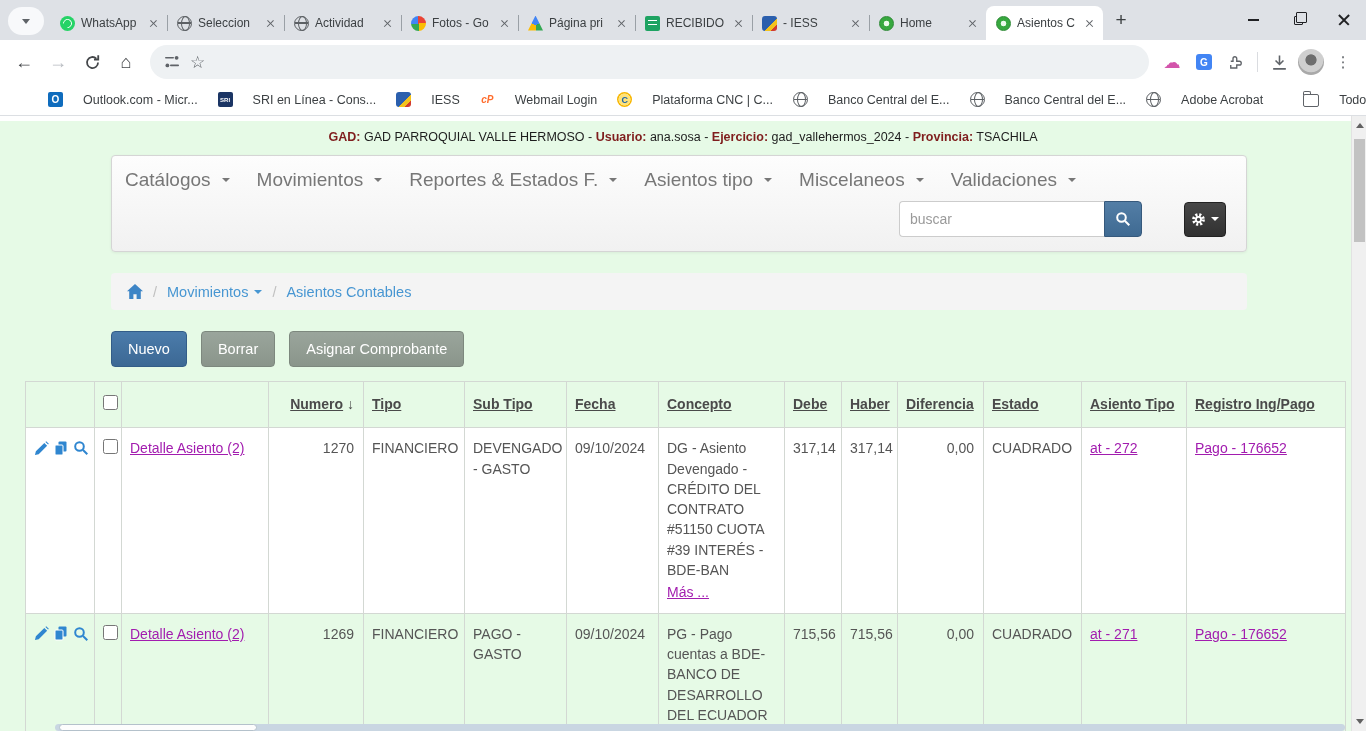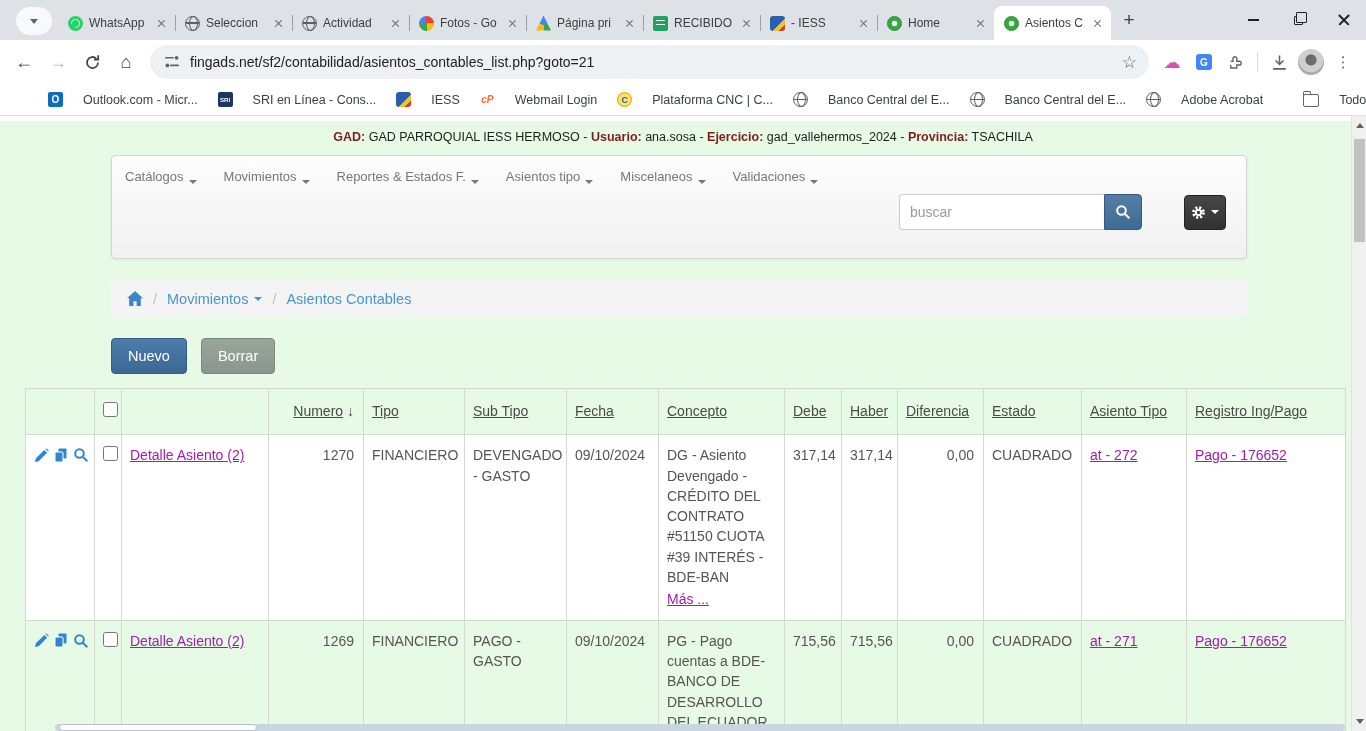--- a/index.html
+++ b/index.html
@@ -1,19 +1,19 @@
 <!DOCTYPE html>
 <html><head>
 <meta charset="utf-8">
 <style>
   *{box-sizing:border-box;margin:0;padding:0}
   html,body{width:1366px;height:731px;overflow:hidden;background:#fff;
     font-family:"Liberation Sans",sans-serif}
   
-  .tabstrip{height:40px;background:#dee1e6;display:flex;align-items:flex-end;padding-left:16px}
+  .tabstrip{height:40px;background:#dee1e6;display:flex;align-items:flex-end;padding-left:8px}
   .tabsearch{width:36px;height:28px;margin:0 6px 5px 0;border-radius:14px;background:#f8f9fb;
     display:flex;align-items:center;justify-content:center}
   .car-dn{width:0;height:0;border-left:4px solid transparent;border-right:4px solid transparent;border-top:5px solid #5f6368}
   .tab{width:117px;height:34px;display:flex;align-items:center;gap:6px;padding:0 6px 0 10px;
     font-size:12px;color:#3c4043;position:relative;flex:0 0 auto}
   .tab:not(.active)+.tab:not(.active)::before{content:"";position:absolute;left:0;top:9px;height:16px;width:1px;background:#9aa0a6}
   .tab .tlabel{flex:1;white-space:nowrap;overflow:hidden}
   .tab.active{background:#fff;border-radius:8px 8px 0 0}
   .xicon{position:relative;width:15px;height:15px;border-radius:50%;flex:0 0 auto}
   .xicon::before,.xicon::after{content:"";position:absolute;left:3px;right:3px;top:7px;height:1.4px;background:#5f6368}
@@ -73,26 +73,26 @@
   .folder::before{content:"";position:absolute;top:-4px;left:-1px;width:6px;height:3px;border:1.4px solid #5f6368;border-bottom:none;border-radius:2px 2px 0 0}
   
   .page{position:relative;height:615px;background:#e6fae6;border-top:5px solid #fff;overflow:hidden}
   .gadbar{padding-top:9px;text-align:center;font-size:12.5px;color:#1d1d1d}
   .gadbar b{color:#7f1d1d}
   .container{width:1136px;margin:0 auto;position:relative;left:-4px}
   .navbar{margin-top:11px;background:linear-gradient(#fdfdfd,#f1f1f1);border:1px solid #d5d5d5;border-radius:4px;box-shadow:0 1px 3px rgba(0,0,0,.06)}
   .nav-top{display:flex;align-items:center;padding:13px 0 6px 13px}
   .brand{font-size:18px;color:#777;margin-right:28px;white-space:nowrap}
   .menus{display:flex;gap:27px}
-  .menu{font-size:13px;color:#777;display:flex;align-items:flex-end;gap:5px;white-space:nowrap}
+  .menu{font-size:19px;color:#777;display:flex;align-items:center;gap:11px;white-space:nowrap}
   .car{width:0;height:0;border-left:4px solid transparent;border-right:4px solid transparent;border-top:4px solid #777}
   .car.white{border-top-color:#fff}
   .car.blue{border-top-color:#4796d2}
   .car.dark{border-top-color:#444}
-  .nav-bottom{display:flex;justify-content:flex-end;align-items:center;padding:4px 20px 28px 0}
+  .nav-bottom{display:flex;justify-content:flex-end;align-items:center;padding:4px 20px 14px 0}
   .sgroup{display:flex}
   .sinput{width:205px;height:36px;border:1px solid #ccc;border-right:none;border-radius:4px 0 0 4px;padding:0 10px;font-size:14px;color:#444;font-family:"Liberation Sans",sans-serif}
   .sinput::placeholder{color:#9a9a9a}
   .sbtn{width:38px;height:36px;background:linear-gradient(#537ea6,#3f6a92);border:1px solid #36597c;border-radius:0 4px 4px 0;display:flex;align-items:center;justify-content:center}
   .gearbtn{margin-left:42px;width:42px;height:35px;border-radius:4px;background:linear-gradient(#474747,#313131);border:1px solid #222;display:flex;align-items:center;justify-content:center;gap:5px}
   .userbtn{margin-left:18px;height:36px;padding:0 15px;border-radius:4px;background:linear-gradient(#56a9ef,#3c8edc);border:1px solid #2e7ccc;color:#fff;font-size:14.5px;display:flex;align-items:center;gap:8px;white-space:nowrap}
   .crumbbar{margin-top:21px;height:37px;background:#f4f4f4;border-radius:4px;display:flex;align-items:center;gap:10px;padding:0 16px;font-size:14.5px}
   .crumb-link{color:#4796d2;display:flex;align-items:center;gap:6px}
   .crumb-sep{color:#c0c0c0}
   .actions{margin-top:21px;display:flex;align-items:center}
@@ -101,21 +101,21 @@
   .btn-gray{background:linear-gradient(#9aa59c,#8a958b);border-color:#7d887e;margin-left:14px}
   .act-right{margin-left:auto;display:flex;align-items:center}
   .viendo{font-size:15px;color:#4a4a4a}
   .viendo b{color:#222}
   .selbox{margin-left:14px;width:84px;height:31px;background:#fff;border:1px solid #a9a9a9;border-radius:4px;display:flex;align-items:center;justify-content:space-between;padding:0 9px 0 14px;font-size:14px;color:#444}
   .printbtn{margin-left:11px;width:47px;height:34px;border-radius:4px;background:linear-gradient(#484848,#323232);border:1px solid #222;display:flex;align-items:center;justify-content:center;gap:4px}
   
   table{margin:14px 0 0 25px;width:1320px;border-collapse:collapse;table-layout:fixed;font-size:14px;color:#555}
   th,td{border:1px solid #d3d8d3;vertical-align:top;text-align:left;padding:10px 5px 10px 8px;line-height:1.45;overflow:hidden}
   th{padding:12px 5px 12px 8px;color:#4a4a4a}
-  th .hlabel{font-weight:normal;text-decoration:underline;white-space:nowrap}
+  th .hlabel{font-weight:bold;text-decoration:underline;white-space:nowrap}
   tr.row-white{background:#fff}
   td.num,th.num{text-align:right;padding-right:9px}
   .tbl-link{color:#a21caf}
   .rowicons{display:flex;gap:5px;align-items:center;padding-top:2px}
   .chk{width:15px;height:15px;margin-top:1px}
   .mas{display:block;margin-top:2px}
   
   .vscroll{position:absolute;top:116px;right:0;width:15px;height:615px;background:#f0f0f0;border-left:1px solid #e2e2e2}
   .vthumb{position:absolute;top:23px;left:2px;width:11px;height:103px;background:#c2c2c2}
   .tri-up{position:absolute;top:7px;left:3.5px;width:0;height:0;border-left:4px solid transparent;border-right:4px solid transparent;border-bottom:5px solid #616161}
@@ -201,21 +201,20 @@
       </svg>
   </span>
   <span class="tico">⌂</span>
   <div class="omnibox">
     <svg width="16" height="16" viewBox="0 0 16 16" fill="#5f6368">
         <rect x="1" y="3" width="9" height="1.6" rx=".8"></rect>
         <circle cx="12.6" cy="3.8" r="1.9"></circle>
         <rect x="6" y="10.6" width="9" height="1.6" rx=".8"></rect>
         <circle cx="3.4" cy="11.4" r="1.9"></circle>
       </svg>
-    <span class="url">fingads.net/sf2/contabilidad/asientos_contables_list.php?goto=21</span>
     <span class="star">☆</span>
   </div>
   <span class="ext cloud">☁</span>
   <span class="ext">
       <span class="gtrans"></span>
     </span>
   <span class="ext">
     <svg width="18" height="18" viewBox="0 0 24 24" fill="none" stroke="#5f6368" stroke-width="1.8">
         <path d="M5 11h3V7.5A2.5 2.5 0 1 1 13 7.5V11h3.5a2.5 2.5 0 1 1 0 5H13v4H5v-4"></path>
       </svg>
@@ -273,21 +272,21 @@
   <span class="bmdiv"></span>
   <span class="bm">
       <span class="folder"></span>
       <span>Todos los marcadores</span>
     </span>
 </div>
 
 <div class="page">
   <div class="gadbar">
     <b>GAD:</b>
-    <span>GAD PARROQUIAL IESS HERMOSO</span>
+    <span>GAD PARROQUIAL VALLE HERMOSO</span>
     <span>-</span>
     <b>Usuario:</b>
     <span>ana.sosa</span>
     <span>-</span>
     <b>Ejercicio:</b>
     <span>gad_vallehermos_2024</span>
     <span>-</span>
     <b>Provincia:</b>
     <span>TSACHILA</span>
   </div>
@@ -354,20 +353,21 @@
         </span>
       <span class="crumb-sep">/</span>
       <span class="crumb-link">
           <span>Asientos Contables</span>
         </span>
     </div>
 
     <div class="actions">
       <button class="btn btn-nuevo">Nuevo</button>
       <button class="btn btn-gray">Borrar</button>
+      <button class="btn btn-gray">Asignar Comprobante</button>
     </div>
   </div>
 
   <table>
     <colgroup>
       <col style="width:69px">
         <col style="width:27px">
         <col style="width:147px">
         <col style="width:95px">
       <col style="width:101px">

